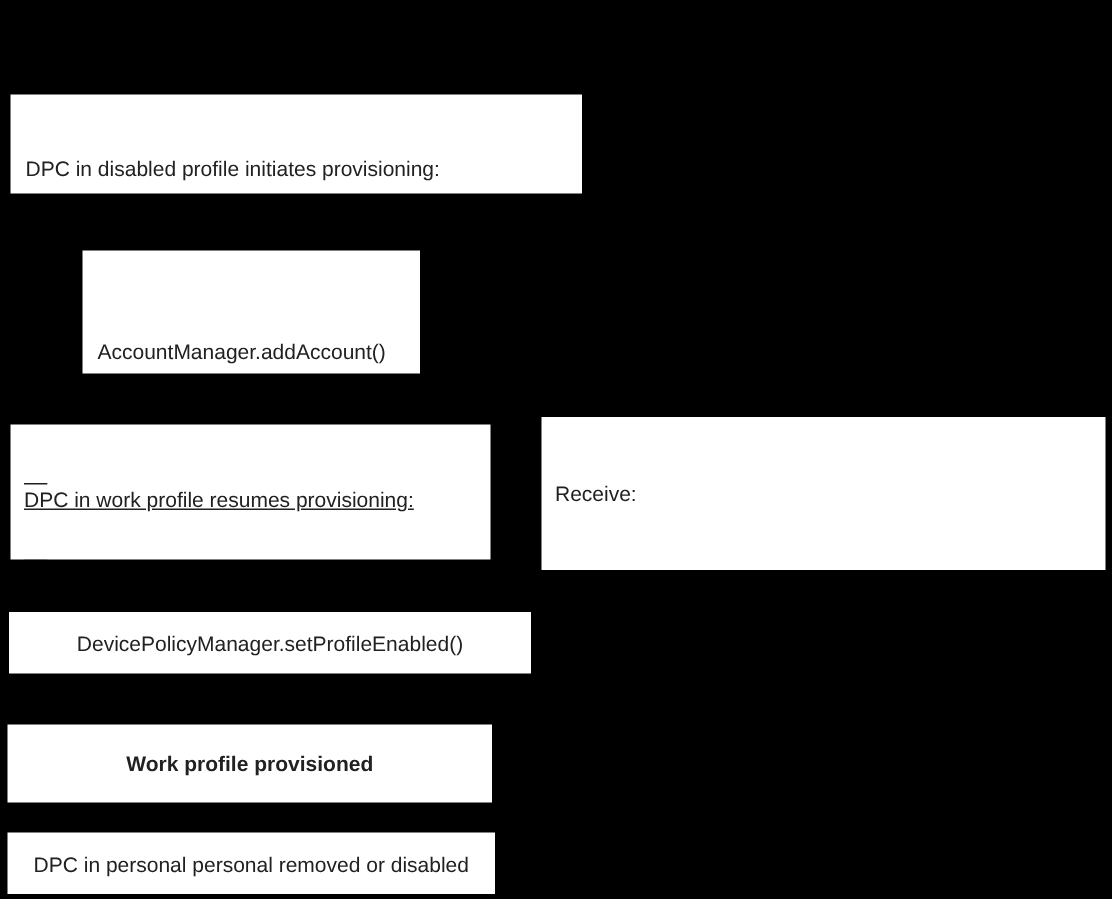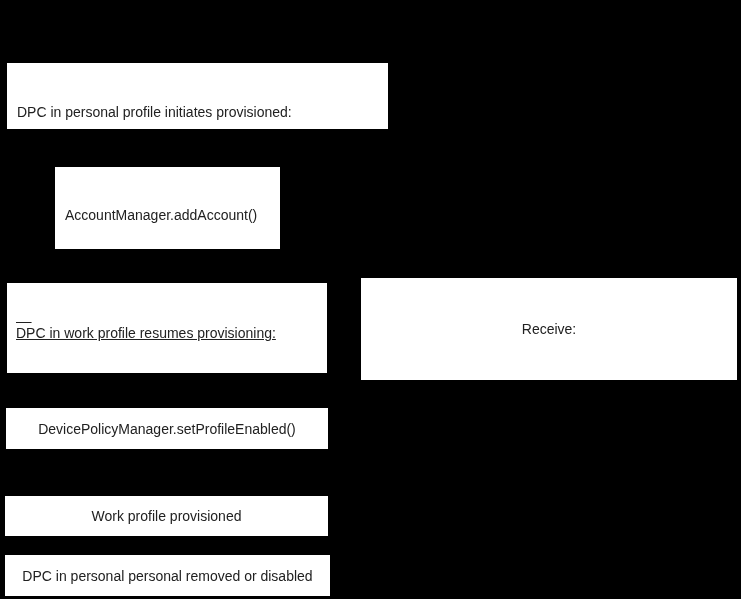--- a/index.html
+++ b/index.html
@@ -31,58 +31,57 @@
   
   .box-initiate {
     left: 7px; top: 63px; width: 381px; height: 66px;
     padding: 8px 10px;
   }
   .box-initiate .line { line-height: 18.5px; }
 
   
   .box-addaccount {
     left: 55px; top: 167px; width: 225px; height: 82px;
-    padding: 8px 10px;
+    padding: 27px 10px;
   }
   .box-addaccount .line { line-height: 17px; min-height: 13px; }
 
   
   .box-resume {
     left: 7px; top: 283px; width: 320px; height: 90px;
     padding: 9px 9px;
     text-decoration: underline;
   }
   .box-resume .line { line-height: 18.8px; }
 
   
   .box-receive {
     left: 361px; top: 278px; width: 376px; height: 102px;
     padding: 10px 9px;
-    text-align: center;
   }
   .box-receive .line { line-height: 18px; min-height: 12px; }
 
   
   .box-center {
     display: flex;
     align-items: center;
     justify-content: center;
     text-align: center;
   }
-  .box-setprofile { left: 6px; top: 408px; width: 322px; height: 41px; }
-  .box-provisioned { left: 5px; top: 496px; width: 323px; height: 40px; }
+  .box-setprofile { left: 6px; top: 408px; width: 348px; height: 41px; }
+  .box-provisioned { left: 5px; top: 483px; width: 323px; height: 52px; font-weight: bold; }
   .box-removed { left: 5px; top: 555px; width: 325px; height: 41px; }
 </style>
 </head>
 <body>
 
 <div class="canvas">
 
   <div class="box box-initiate">
-    <span class="line">DPC in personal profile initiates provisioned:</span>
+    <span class="line">DPC in disabled profile initiates provisioning:</span>
     
     
   </div>
 
   <div class="box box-addaccount">
     <span class="line">AccountManager.addAccount()</span>
     
     
     
   </div>

